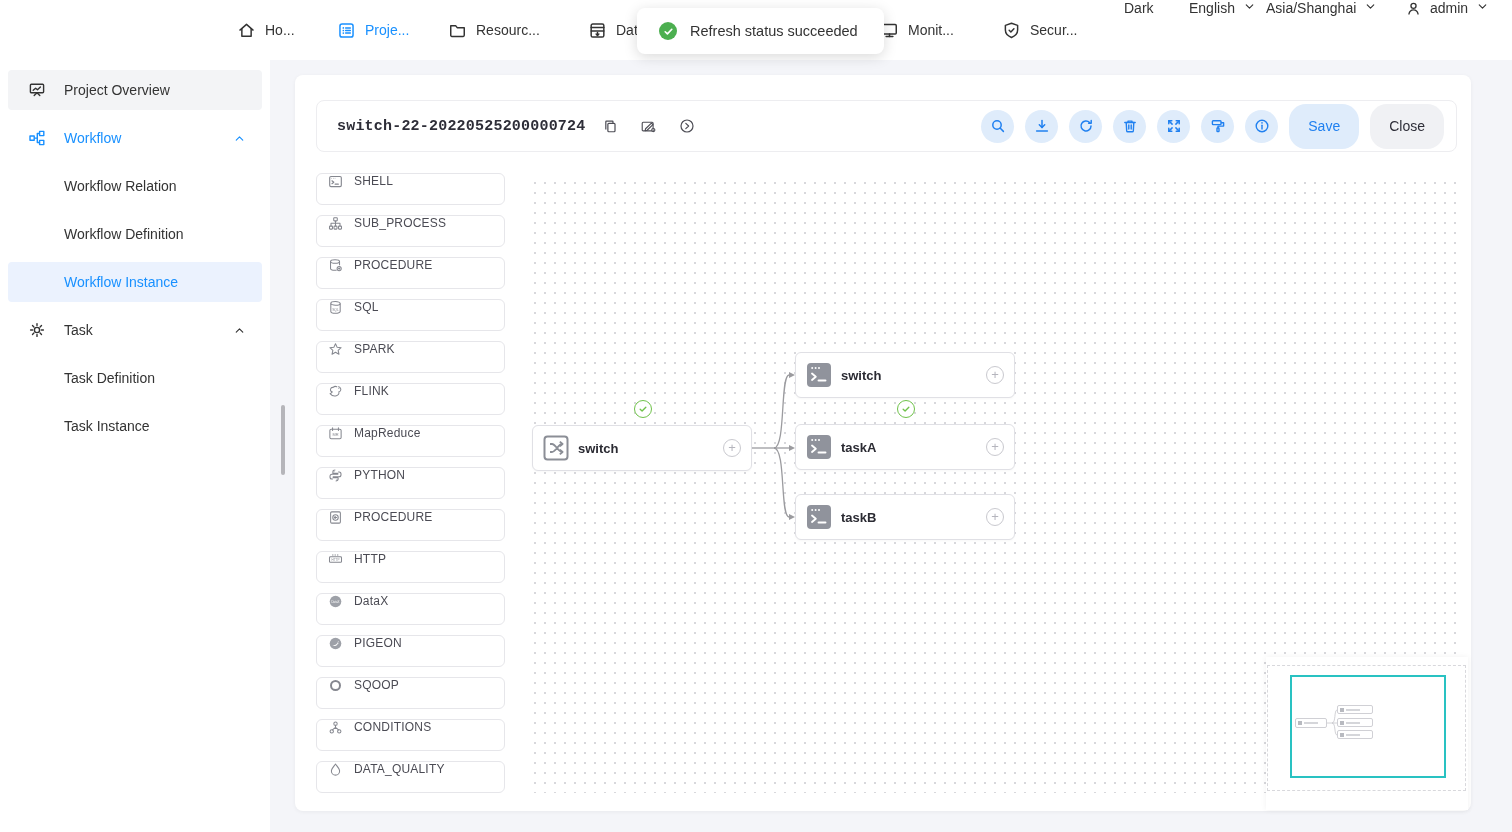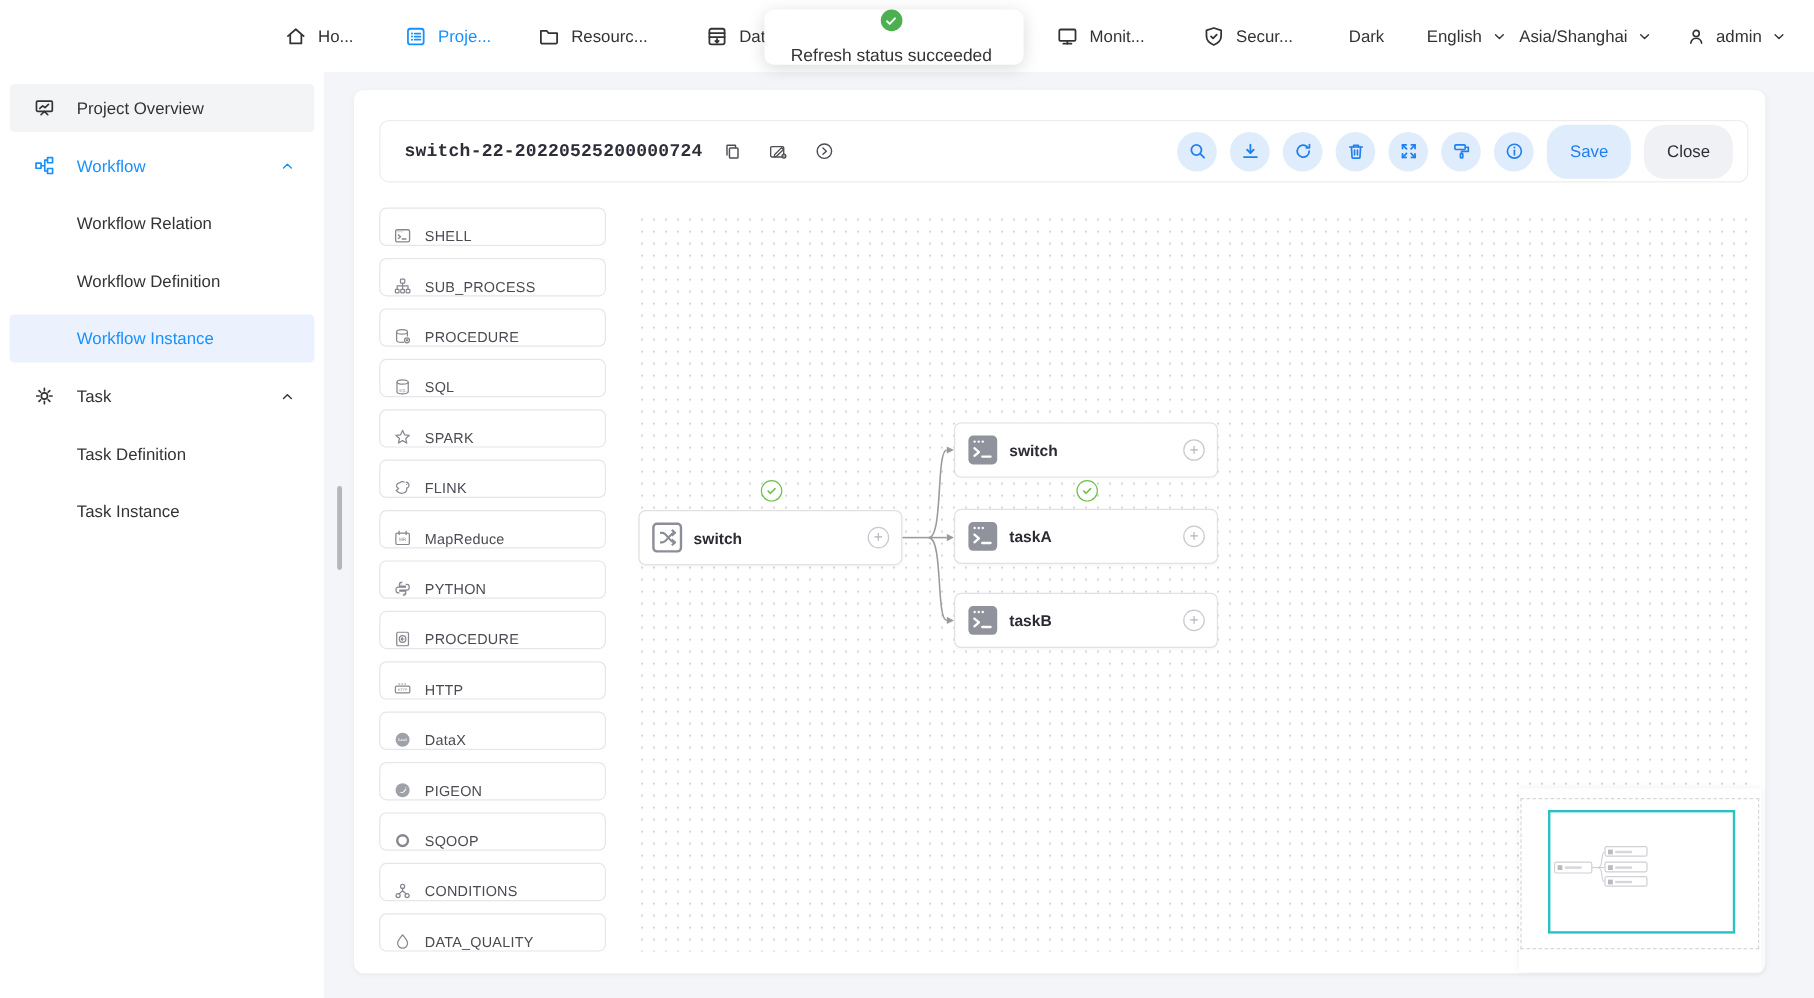--- a/index.html
+++ b/index.html
@@ -9,27 +9,27 @@
 
   
   .header { position:fixed; top:0; left:0; width:1512px; height:60px; background:#fff; z-index:10; }
   .logo { position:absolute; left:12px; top:7px; display:flex; align-items:center; gap:6px; }
   .logo-title { font-size:17px; color:#2b2b33; font-weight:500; letter-spacing:.2px; }
   .nav-item { position:absolute; top:0; height:60px; display:flex; align-items:center; gap:9px;
     font-size:14px; color:#333; cursor:pointer; white-space:nowrap; }
   .nav-item .nicon16 { color:#333; }
   .nav-item.active { color:#1890ff; }
   .nav-item.active .nicon16 { color:#1890ff; }
-  .hdr-right { position:absolute; top:0; height:60px; display:flex; align-items:center; gap:8px;
+  .hdr-right { position:absolute; top:0; height:60px; display:flex; align-items:flex-start; gap:8px;
     font-size:14px; color:#333; cursor:pointer; white-space:nowrap; }
 
   
   .toast { position:fixed; left:637px; top:8px; height:46px; background:#fff; border-radius:8px;
     box-shadow:0 3px 14px rgba(0,0,0,.15); display:flex; align-items:center; gap:13px;
-    padding:0 26px 0 22px; z-index:30;flex-direction:column; }
+    padding:0 26px 0 22px; z-index:30; }
   .toast-dot { width:18px; height:18px; border-radius:50%; background:#4caf50; display:flex;
     align-items:center; justify-content:center; flex:none; }
   .toast-msg { font-size:14.5px; color:#333; }
 
   
   .sidebar { position:fixed; left:0; top:60px; width:270px; height:772px; background:#fff; z-index:5; }
   .side-row { position:absolute; left:8px; width:254px; height:40px; border-radius:4px;
     display:flex; align-items:center; font-size:14px; cursor:pointer; }
   .side-row .sicon { margin-left:20px; width:18px; color:#333; flex:none; }
   .side-row .slabel { margin-left:18px; }
@@ -56,21 +56,21 @@
   .circle-btn { width:33px; height:33px; border-radius:50%; background:#dfecfb; color:#2080f0;
     display:flex; align-items:center; justify-content:center; cursor:pointer; border:none; }
   .pill-btn { height:45px; border-radius:17px; border:none; font-size:14px; cursor:pointer;
     font-family:"Liberation Sans",sans-serif; padding:0 19px; }
   .pill-save { background:#dfecfb; color:#2080f0; }
   .pill-close { background:#f0f1f4; color:#2e2e38; }
 
   
   .toolbox { position:absolute; left:21px; top:98px; width:189px; }
   .task-item { width:189px; height:32px; border:1px solid #e6e6ea; border-radius:6px; background:#fff;
-    display:flex; align-items:flex-end; margin-bottom:10px; cursor:grab; }
+    display:flex; align-items:flex-start; margin-bottom:10px; cursor:grab; }
   .task-item .ticon { margin-left:11px; width:15px; height:15px; color:#85878f; flex:none; }
   .task-item .tlabel { margin-left:11px; font-size:12px; color:#4b4b54; letter-spacing:.2px; }
 
   
   .dag-canvas { position:absolute; left:235px; top:103px; width:927px; height:615px;
     background-image:radial-gradient(#d8d8dc 1px, transparent 1px); background-size:10px 10px; }
   .edges { position:absolute; left:0; top:0; pointer-events:none; }
   .node { position:absolute; width:220px; height:46px; background:#fff; border:1px solid #e0e0e5;
     border-radius:6px; display:flex; align-items:center; box-shadow:0 1px 2px rgba(0,0,0,.03); cursor:pointer; }
   .node .nicon { margin-left:10px; width:26px; height:26px; flex:none; }

